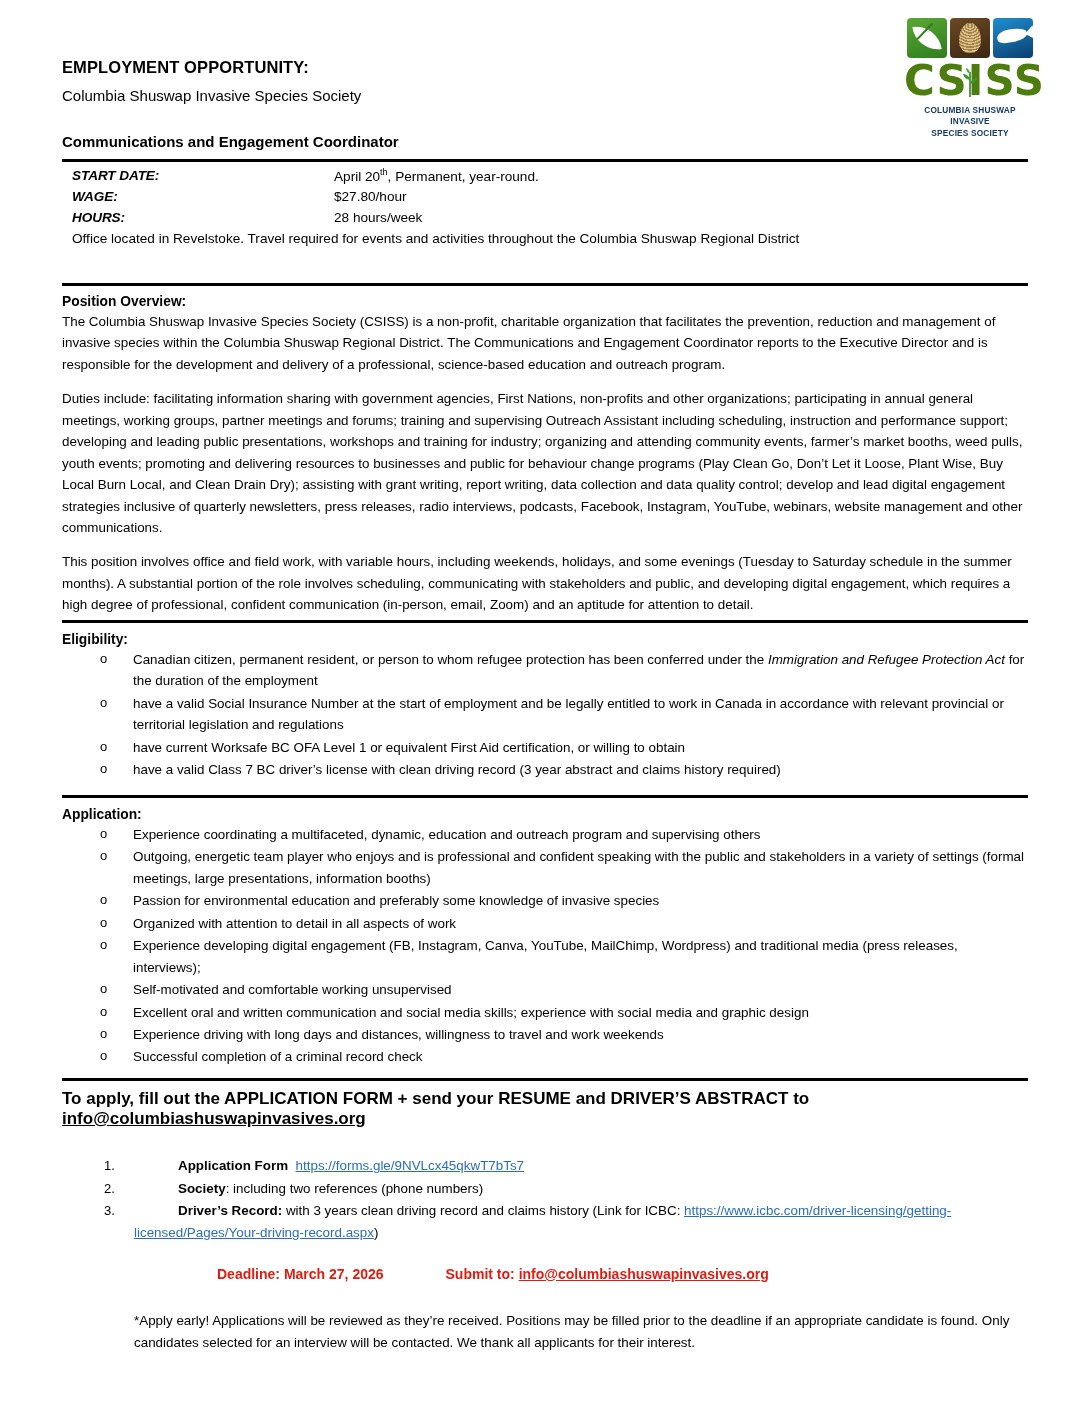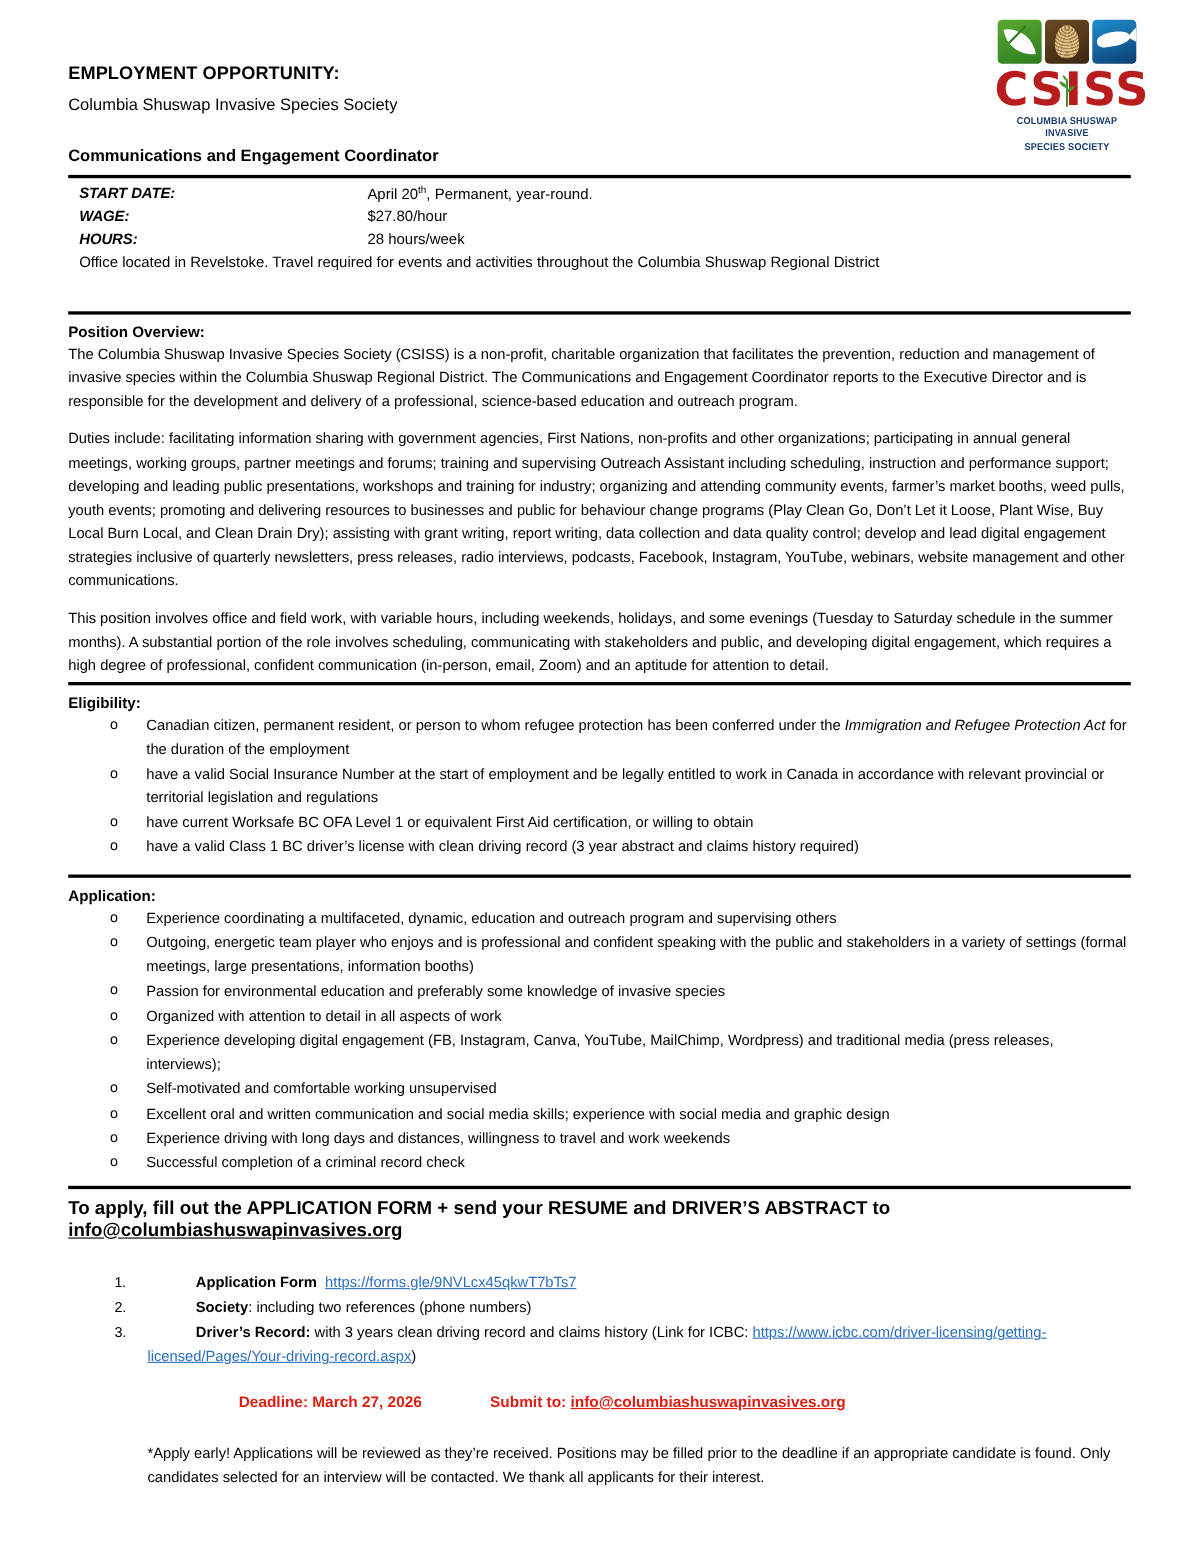--- a/index.html
+++ b/index.html
@@ -86,21 +86,21 @@
     width: 0; height: 0;
     border-top: 7px solid transparent;
     border-bottom: 7px solid transparent;
     border-right: 9px solid #ffffff;
   }
   .logo-word {
     font-family: "DejaVu Sans", sans-serif;
     font-weight: bold;
     font-size: 42px;
     letter-spacing: 1px;
-    color: #b91c1c;
+    color: #4d7c0f;
     line-height: 1.0;
     margin-top: 2px;
     position: relative;
   }
   .logo-sprig {
     position: absolute;
     left: 50%;
     top: 6px;
     transform: translateX(-50%);
     width: 20px;
@@ -339,21 +339,21 @@
       <li>
         <span class="bullet">o</span>
         <span>have a valid Social Insurance Number at the start of employment and be legally entitled to work in Canada in accordance with relevant provincial or territorial legislation and regulations</span>
       </li>
       <li>
         <span class="bullet">o</span>
         <span>have current Worksafe BC OFA Level 1 or equivalent First Aid certification, or willing to obtain</span>
       </li>
       <li>
         <span class="bullet">o</span>
-        <span>have a valid Class 1 BC driver’s license with clean driving record (3 year abstract and claims history required)</span>
+        <span>have a valid Class 7 BC driver’s license with clean driving record (3 year abstract and claims history required)</span>
       </li>
     </ul>
   </div>
 
   <div class="rule-wrap" style="top:795px">
       <div class="rule"></div>
     </div>
   <div class="block" style="top:801px">
     <div class="sec-h">Application:</div>
     <ul class="olist">

